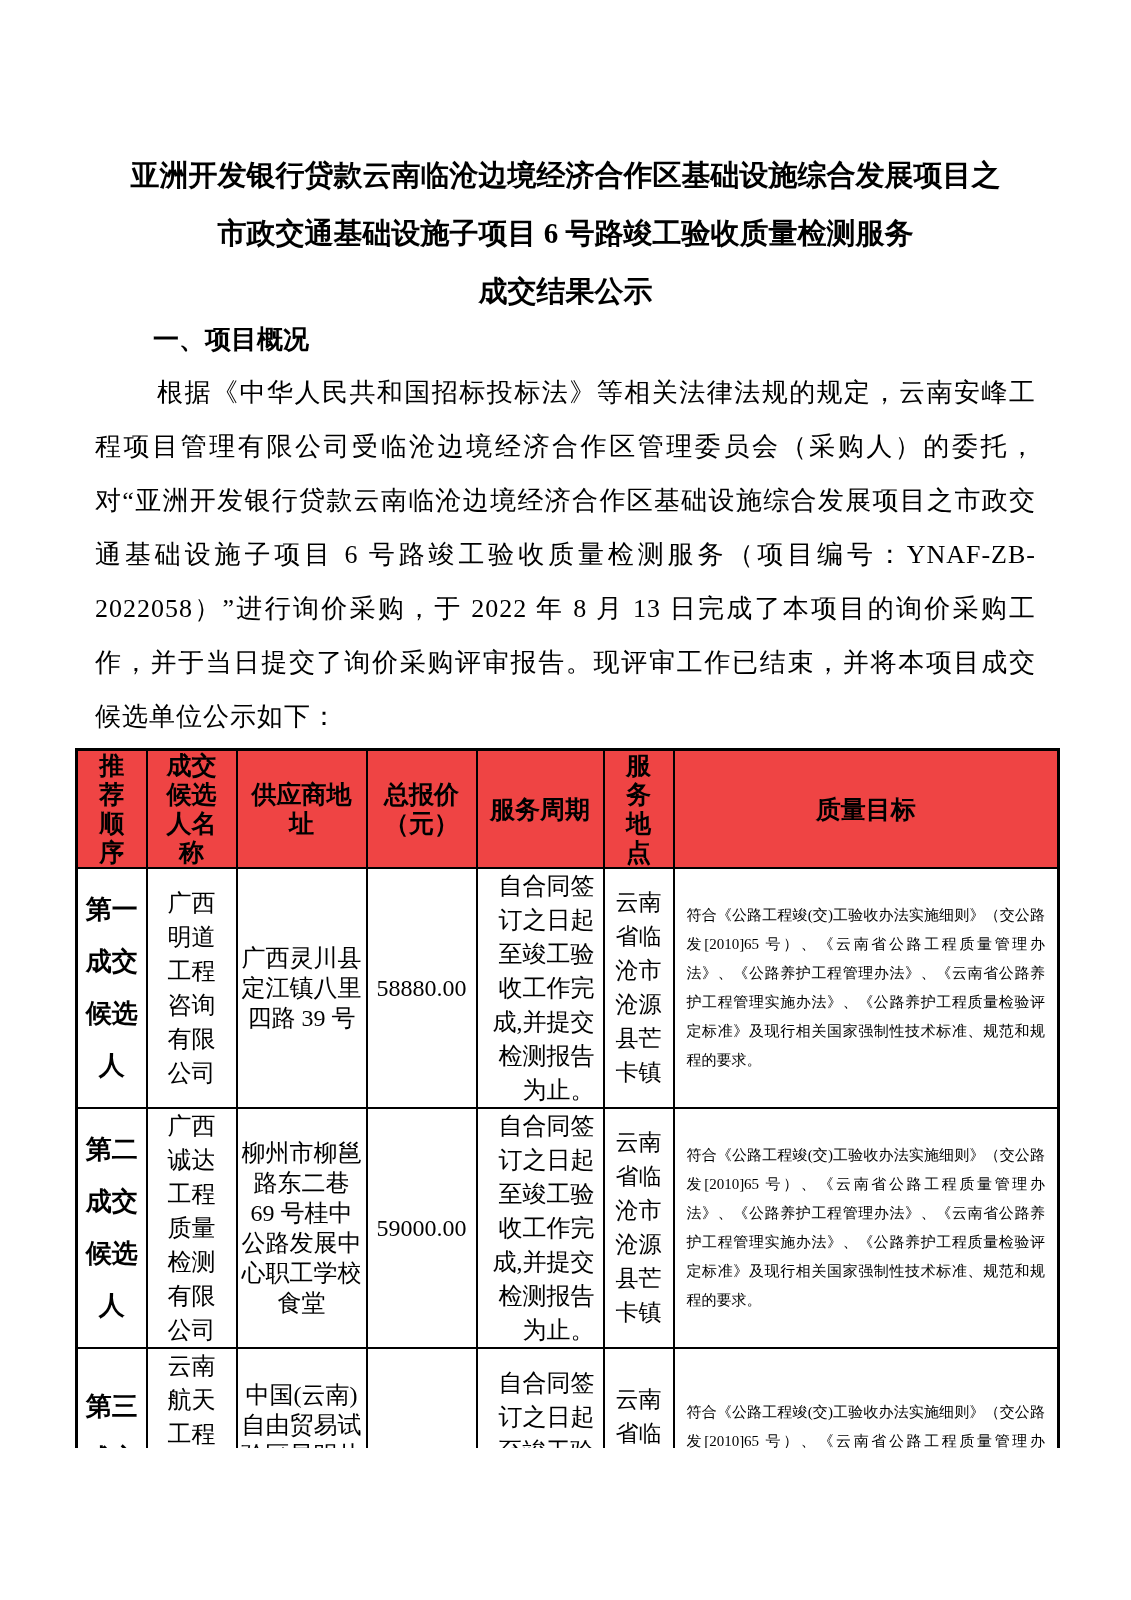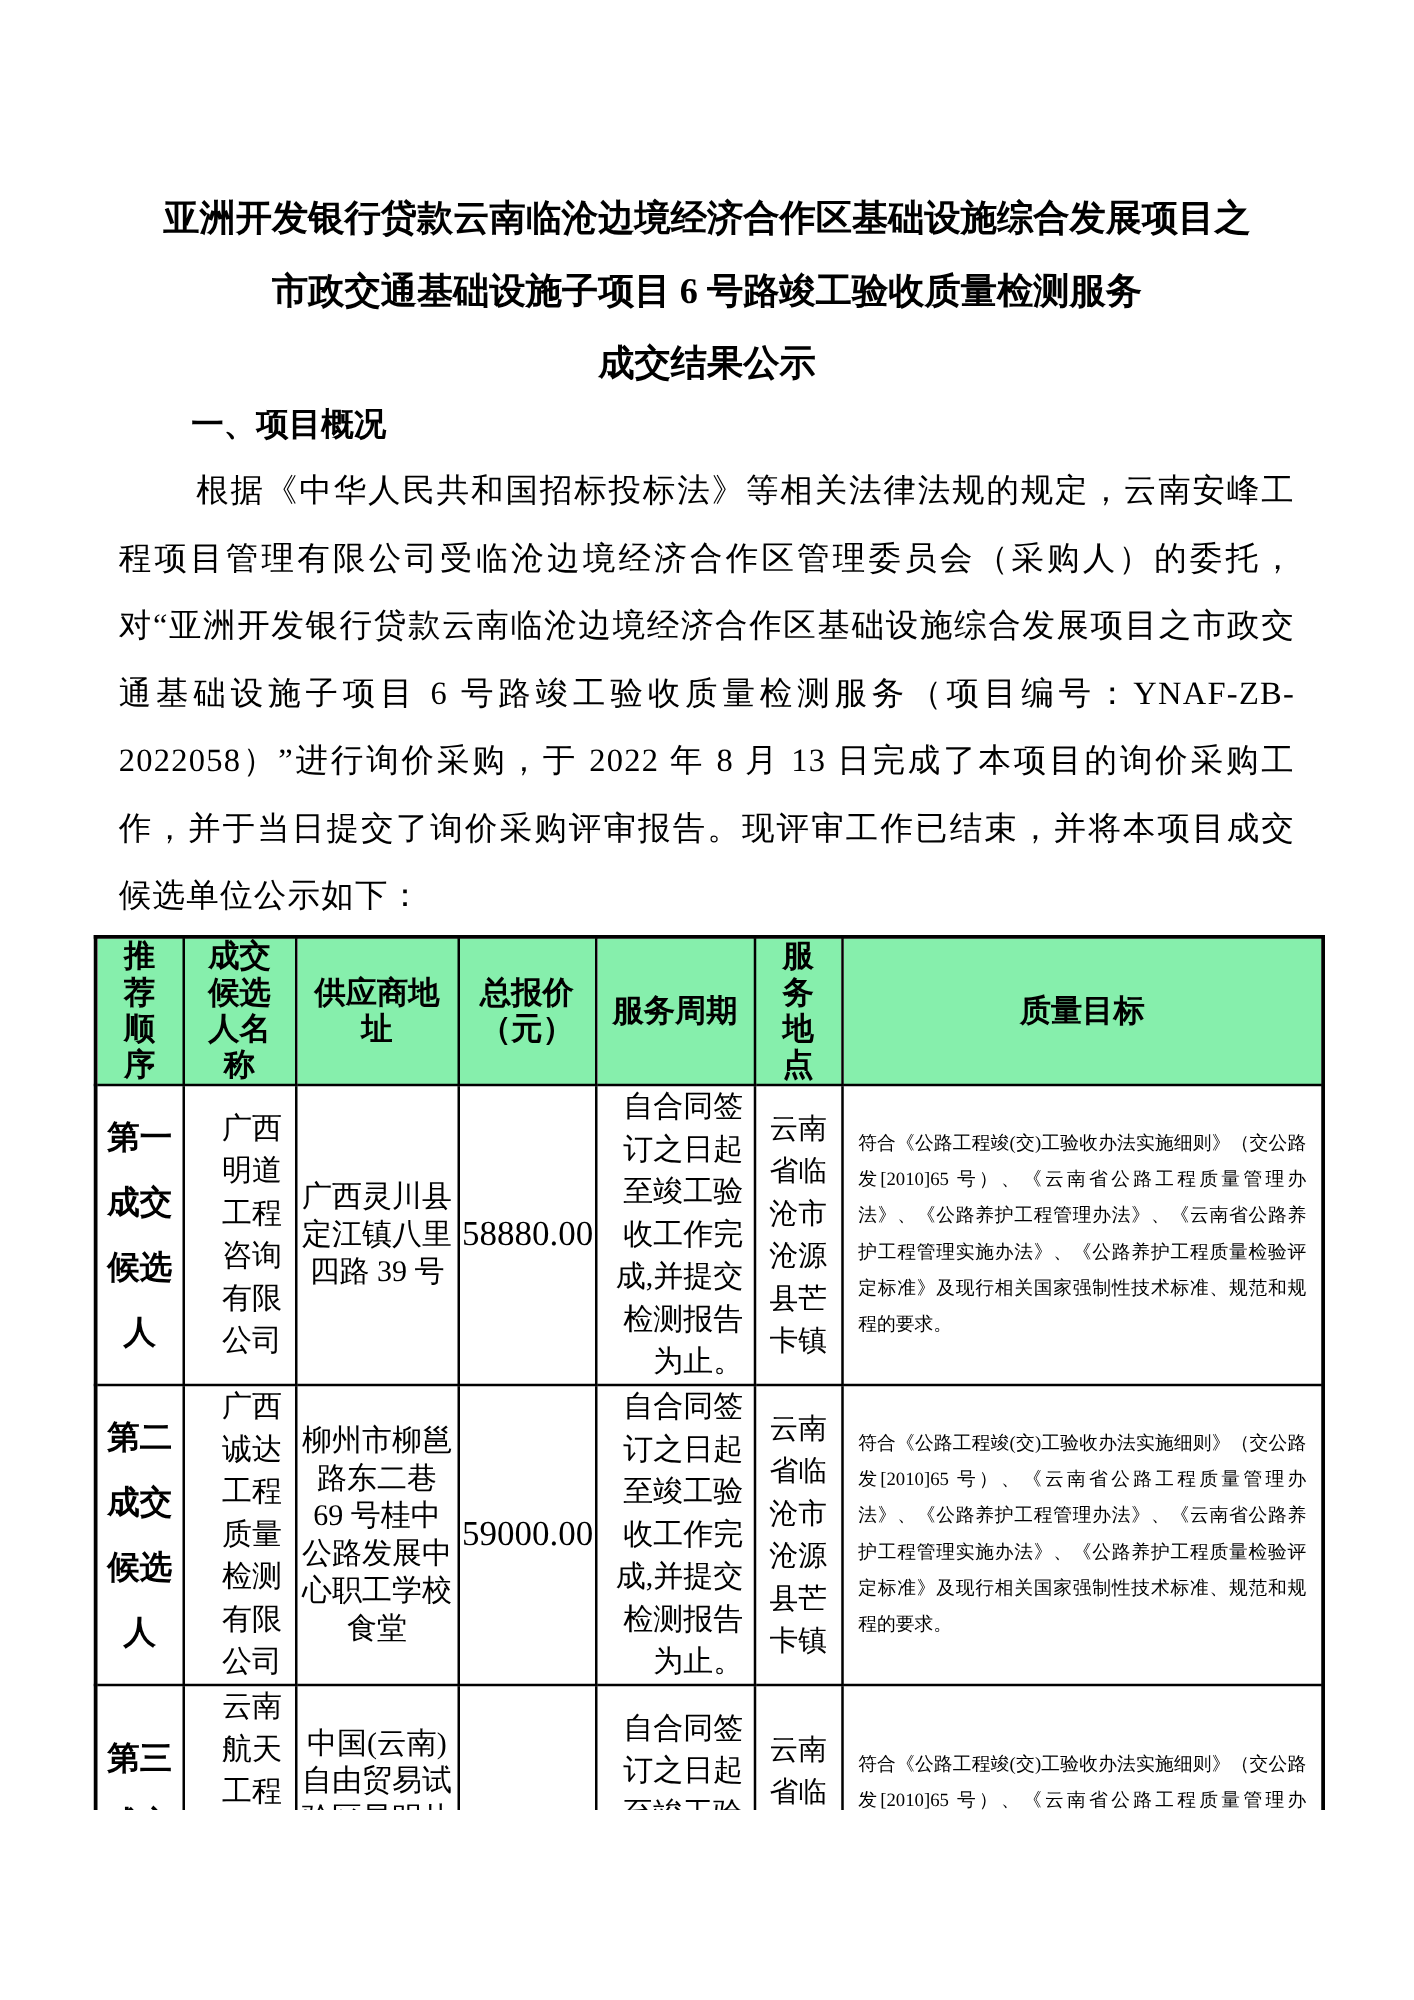--- a/index.html
+++ b/index.html
@@ -51,53 +51,54 @@
     width: 982px;
     border: 3px solid #000000;
   }
   .results-table th,
   .results-table td {
     border: 2px solid #000000;
     vertical-align: middle;
     overflow: hidden;
   }
   .results-table th {
-    background: #86efac;
+    background: #ef4444;
     font-size: 25px;
     font-weight: bold;
     line-height: 29px;
     padding: 0 10px;
     text-align: center;
     height: 116px;
   }
   tbody tr:nth-child(1) td { height: 210px; }
   tbody tr:nth-child(2) td { height: 211px; }
   tbody tr:nth-child(3) td { height: 215px; }
   .cell-rank {
     font-size: 26px;
     font-weight: bold;
     line-height: 52px;
     padding: 0 2px;
     text-align: center;
   }
   .cell-candidate {
     font-size: 24px;
     line-height: 34px;
-    padding: 0 10px;
+    padding: 0 20px;
     text-align: right;
   }
   .cell-address {
     font-size: 24px;
     line-height: 30px;
     padding: 0 2px;
     text-align: center;
     margin-left: 45px;
   }
   .cell-price {
-    font-size: 28px;
+    font-size: 24px;
+    text-align: center;
     padding: 0 2px;
   }
   .cell-period {
     font-size: 24px;
     line-height: 34px;
     padding: 0 8px;
     text-align: right;
   }
   .cell-location {
     font-size: 23px;

